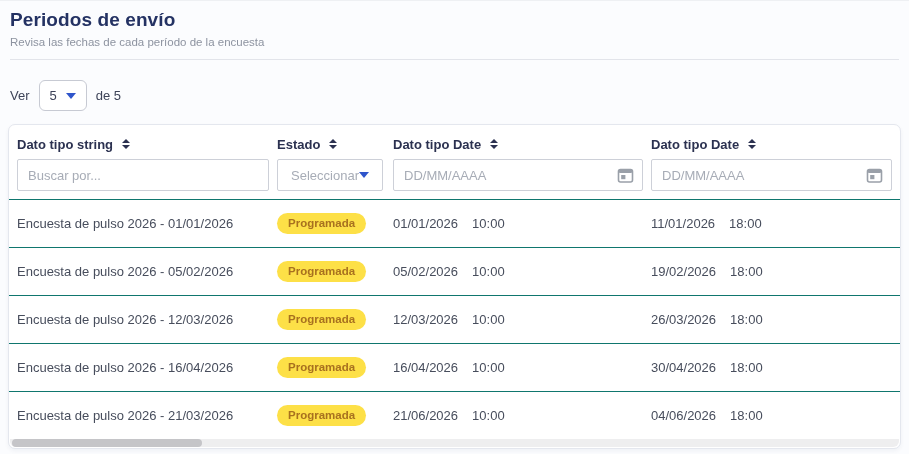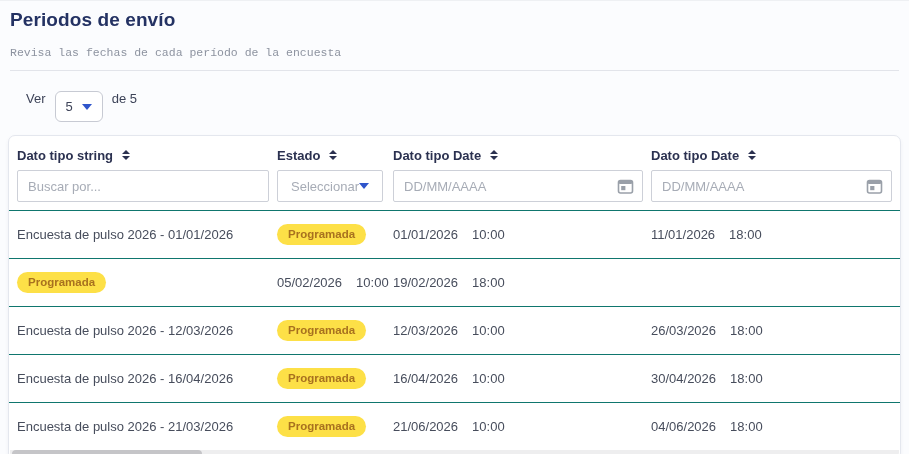--- a/index.html
+++ b/index.html
@@ -12,29 +12,29 @@
     border-top: 1px solid #eef0f3;
   }
 
   
   .page-header { padding: 8px 10px 0 10px; }
   .page-title {
     font-size: 19px;
     font-weight: 700;
     color: #243263;
     letter-spacing: .1px;
-    margin-bottom: 15px;
-  }
-  .page-subtitle { font-size: 11.5px; color: #8d93a0; font-family: Liberation Mono, monospace; }
+    margin-bottom: 5px;
+  }
+  .page-subtitle { font-size: 11.5px; color: #8d93a0; }
   .header-divider { border: none; border-top: 1px solid #e2e4ea; margin-top: 11px; }
 
   
   .pagesize-bar {
-    display: flex; gap: 9px;
-    padding: 20px 10px 13px 26px;
+    display: flex; align-items: center; gap: 9px;
+    padding: 20px 10px 13px 10px;
     font-size: 13px; color: #3d4358;
   }
   .pagesize-select {
     display: inline-flex; align-items: center; gap: 9px;
     height: 31px; padding: 0 10px;
     background: #ffffff;
     border: 1px solid #c7cad3; border-radius: 6px;
     cursor: pointer; color: #3d4358;
   }
   .caret-down {
@@ -227,20 +227,21 @@
         <span>01/01/2026</span>
         <span class="time">10:00</span>
       </div>
     <div class="cell">
         <span>11/01/2026</span>
         <span class="time">18:00</span>
       </div>
   </div>
 
   <div class="tgrid data-row">
+    <div class="cell">Encuesta de pulso 2026 - 05/02/2026</div>
     <div class="cell">
         <span class="badge">Programada</span>
       </div>
     <div class="cell">
         <span>05/02/2026</span>
         <span class="time">10:00</span>
       </div>
     <div class="cell">
         <span>19/02/2026</span>
         <span class="time">18:00</span>

